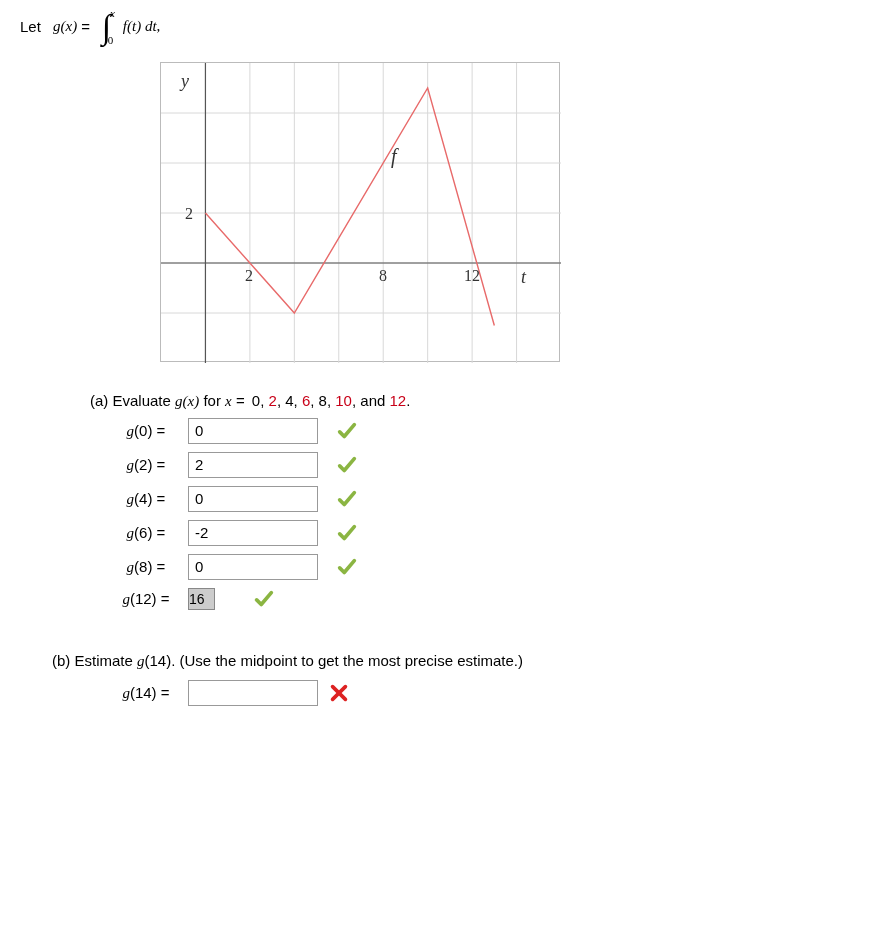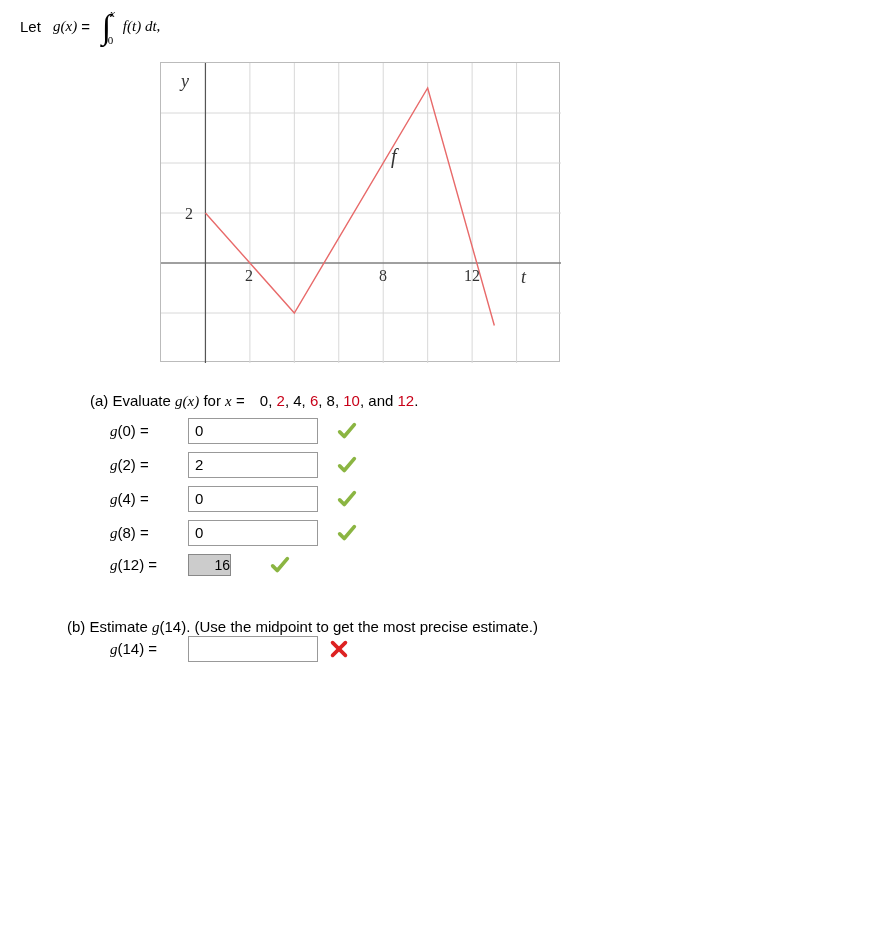--- a/index.html
+++ b/index.html
@@ -25,61 +25,61 @@
       line-height: 0.6;
       margin: 0 4px;
     }
     .integral-block .upper { font-size: 11px; font-style: italic; margin-left: 12px; }
     .integral-block .sym { font-size: 34px; }
     .integral-block .lower { font-size: 11px; margin-left: 8px; }
     .ital { font-style: italic; font-family: Georgia, 'Times New Roman', serif; }
     .graph-wrap { margin: 10px 0 30px 140px; }
     .graph-box { border: 1px solid #bbb; width: 400px; height: 300px; position: relative; background: #fff; }
     .question-a { margin-left: 70px; margin-top: 8px; }
-    .highlight-vals { margin-left: 11px; text-align: right; }
+    .highlight-vals { margin-left: 3px; text-align: right; }
     .hv0 { color: #000; }
     .hv1 { color: #c80018; }
     .hv2 { color: #000; }
     .hv3 { color: #c80018; }
     .hv4 { color: #000; }
     .hv5 { color: #c80018; }
     .hv6 { color: #c80018; }
     .ans-row {
       display: flex;
       align-items: center;
       margin: 8px 0;
       margin-left: 90px;
     }
-    .ans-label { min-width: 72px; text-align: left; margin-right: 6px; }
+    .ans-label { min-width: 72px; text-align: center; margin-right: 6px; }
     .ans-label .g { font-style: italic; font-family: Georgia, 'Times New Roman', serif; }
     .ans-input {
       width: 130px;
       height: 26px;
       border: 1px solid #999;
       padding: 2px 6px;
       font-size: 15px;
       font-family: Verdana, Geneva, sans-serif;
       background: #fff;
     }
     .static-ans {
       display: inline-block;
-      width: 43px;
+      width: 27px;
       height: 22px;
       background: #ccc;
       border: 1px solid #888;
-      text-align: right;
+      text-align: left;
       line-height: 20px;
       font-size: 14px;
       margin-right: 20px;
     }
     .mark-icon { display: inline-flex; align-items: center; margin-left: 18px; }
     .mark-icon svg { width: 22px; height: 22px; }
     .spacer-b { height: 24px; }
-    .question-b { margin-left: 47px; margin-top: 10px; }
-    .ans-row-b { display: flex; align-items: center; margin-left: 90px; }
+    .question-b { margin-left: 32px; margin-top: 10px; }
+    .ans-row-b { display: flex; align-items: center; margin-top: 10px; margin-left: 90px; }
   </style>
 </head>
 <body>
 
 <div class="prompt-row">
   <span>Let</span>&nbsp;
   <span class="math-g">
     <span class="ital">g</span>(<span class="ital">x</span>)
   </span>
   <span> = </span>
@@ -167,20 +167,29 @@
     <div class="ans-row">
       <span class="ans-label"><span class="g">g</span>(4) =</span>
       <input class="ans-input" type="text" value="0" style="">
       <span class="mark-icon">
         <svg viewBox="0 0 24 24">
           <path d="M4 13 L9 18 L20 5" stroke="#8bb542" stroke-width="4" fill="none" stroke-linecap="round" stroke-linejoin="round"></path>
         </svg>
       </span>
     </div>
     <div class="ans-row">
+      <span class="ans-label"><span class="g">g</span>(6) =</span>
+      <input class="ans-input" type="text" value="-2" style="">
+      <span class="mark-icon">
+        <svg viewBox="0 0 24 24">
+          <path d="M4 13 L9 18 L20 5" stroke="#8bb542" stroke-width="4" fill="none" stroke-linecap="round" stroke-linejoin="round"></path>
+        </svg>
+      </span>
+    </div>
+    <div class="ans-row">
       <span class="ans-label"><span class="g">g</span>(8) =</span>
       <input class="ans-input" type="text" value="0" style="">
       <span class="mark-icon">
         <svg viewBox="0 0 24 24">
           <path d="M4 13 L9 18 L20 5" stroke="#8bb542" stroke-width="4" fill="none" stroke-linecap="round" stroke-linejoin="round"></path>
         </svg>
       </span>
     </div>
   </div>
 

